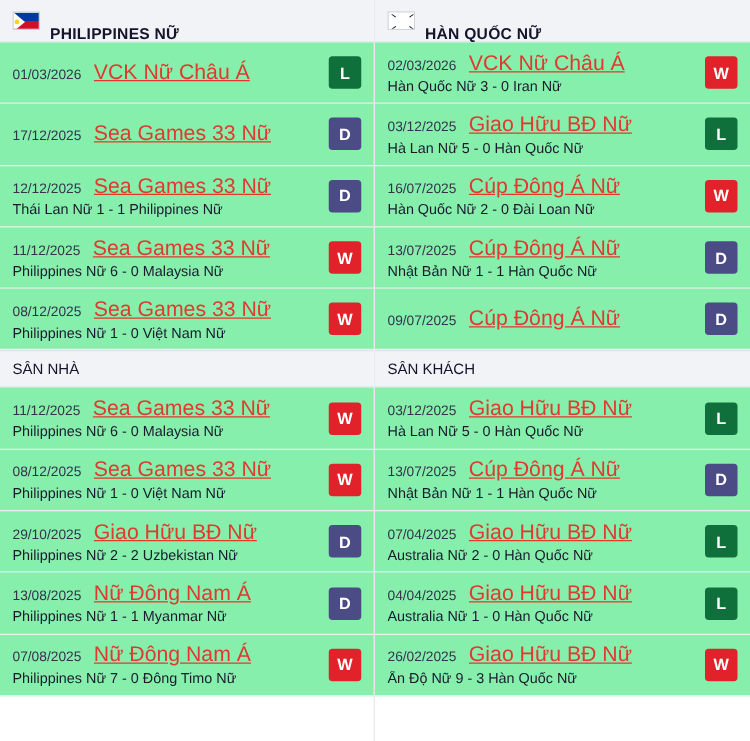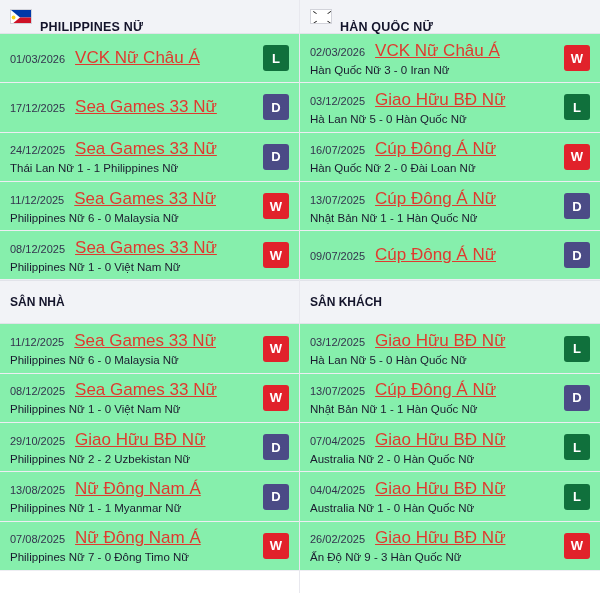--- a/index.html
+++ b/index.html
@@ -51,24 +51,24 @@
     overflow: hidden;
     margin-top: 20px;
   }
 
   .section-header {
     padding: 7px 10px;
     background: #f2f3f7;
     border-top: 1px solid #e2e3ea;
     border-bottom: 1px solid #e2e3ea;
     font-size: 12px;
-    font-weight: bold;
+    font-weight: normal;
     color: #14142b;
     text-transform: uppercase;
-    height: 44px;
+    height: 30px;
     display: flex;
     align-items: center;
   }
 
   .match {
     display: flex;
     align-items: center;
     padding: 7px 10px;
     border-bottom: 1px solid #eeeef3;
     height: 49.3px;
@@ -154,21 +154,21 @@
             <div class="line1">
               <span class="date">17/12/2025</span>
               <span class="comp">Sea Games 33 Nữ</span>
             </div>
           </div>
           <div class="result r-D">D</div>
         </div>
         <div class="match">
           <div class="match-info">
             <div class="line1">
-              <span class="date">24/12/2025</span>
+              <span class="date">12/12/2025</span>
               <span class="comp">Sea Games 33 Nữ</span>
             </div>
             <div class="line2">Thái Lan Nữ 1 - 1 Philippines Nữ</div>
           </div>
           <div class="result r-D">D</div>
         </div>
         <div class="match">
           <div class="match-info">
             <div class="line1">
               <span class="date">11/12/2025</span>

